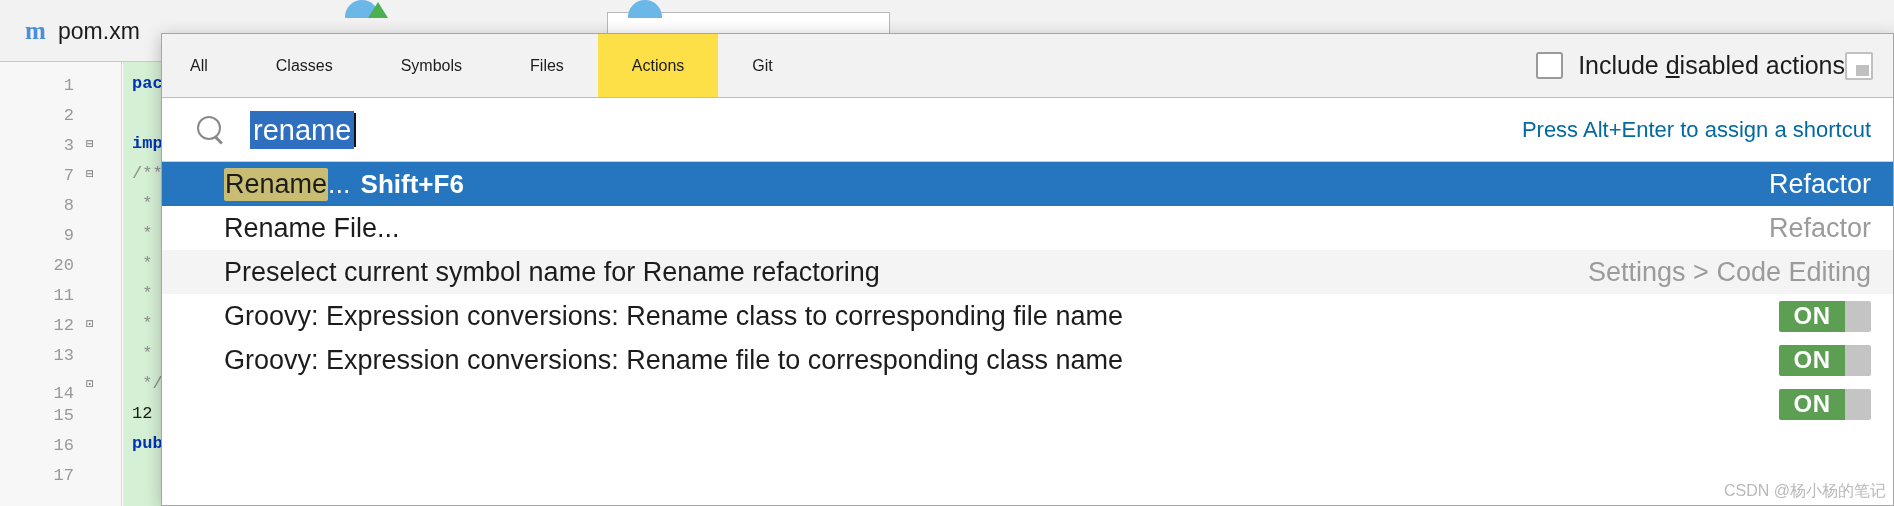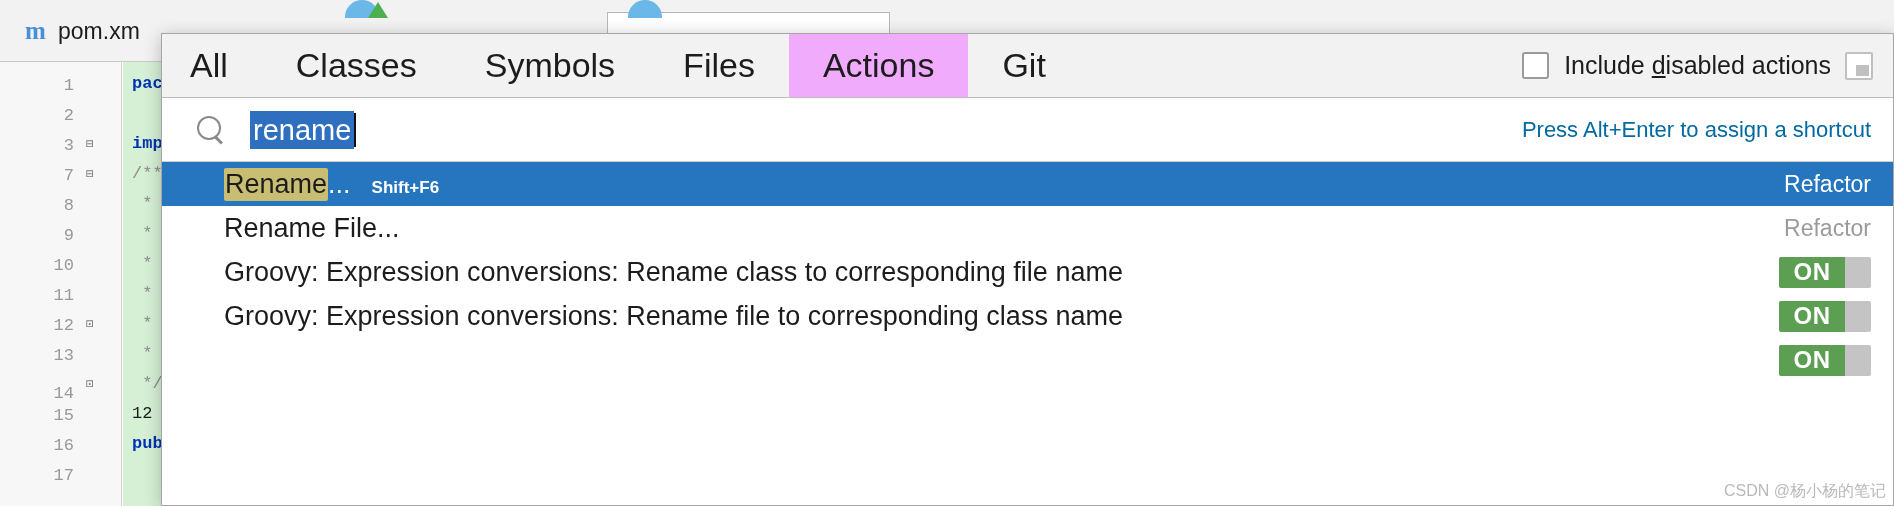--- a/index.html
+++ b/index.html
@@ -74,29 +74,29 @@
 
   .se-header {
     position: relative; height: 64px; width: 100%;
     background: #f2f2f2; border-bottom: 1px solid #bdbdbd;
     display: flex; align-items: stretch;
   }
   .se-tabs { display: flex; align-items: stretch; height: 100%; }
   .se-tab {
     display: flex; align-items: center; justify-content: center;
     padding: 14px 34px; height: 100%;
-    font-size: 34px; color: #1c1c1c; cursor: default;
+    font-size: 16px; color: #1c1c1c; cursor: default;
     user-select: none; white-space: nowrap;
   }
   .se-tab:first-child { padding-left: 28px; }
-  .se-tab.active { background: #f0abfc; }
+  .se-tab.active { background: #fde047; }
 
   .se-header-right {
     margin-left: auto; display: flex; align-items: center;
-    gap: 14px; padding-right: 20px;
+    gap: 0; padding-right: 20px;
   }
   .se-checkwrap { display: flex; align-items: center; gap: 15px; }
   .se-checkbox {
     width: 27px; height: 27px; background: #ffffff;
     border: 2px solid #9a9a9a; border-radius: 3px;
   }
   .se-checklabel { font-size: 25px; color: #1c1c1c; white-space: nowrap; }
   .se-checklabel u { text-decoration: underline; }
   .se-pin {
     width: 28px; height: 28px; border: 2px solid #c0c0c0; border-radius: 2px;
@@ -149,24 +149,24 @@
   .se-row-main {
     display: flex; align-items: baseline; gap: 0px;
     font-size: 27px; color: #1c1c1c; overflow: hidden;
   }
   .se-row.selected .se-row-main { color: #ffffff; }
   .se-match {
     background: #c8bd72; color: #1c1c1c; padding: 1px 1px; border-radius: 2px;
   }
   .se-row-suffix { font-size: 27px; }
   .se-shortcut {
-    font-weight: bold; font-size: 17px; color: #ffffff; margin-left: 21px;
+    font-weight: bold; font-size: 26px; color: #ffffff; margin-left: 10px;
   }
   .se-row-right {
-    margin-left: auto; font-size: 23px; color: #9b9b9b; padding-left: 24px;
+    margin-left: auto; font-size: 27px; color: #9b9b9b; padding-left: 24px;
   }
   .se-row.selected .se-row-right { color: #ffffff; }
 
   .se-toggle {
     margin-left: auto; display: flex; align-items: stretch;
     width: 92px; height: 31px; border-radius: 2px; overflow: hidden;
   }
   .se-toggle-on {
     flex: 1; background: #5c9e52; color: #ffffff;
     font-size: 24px; font-weight: bold; letter-spacing: 0.5px;
@@ -195,21 +195,21 @@
 
   <div class="ide-gutter"></div>
 
   <div class="ide-linenos">
     <div class="ide-lineno" style="top:14px">1</div>
     <div class="ide-lineno" style="top:44px">2</div>
     <div class="ide-lineno" style="top:74px">3</div>
     <div class="ide-lineno" style="top:104px">7</div>
     <div class="ide-lineno" style="top:134px">8</div>
     <div class="ide-lineno" style="top:164px">9</div>
-    <div class="ide-lineno" style="top:194px">10</div>
+    <div class="ide-lineno" style="top:194px">20</div>
     <div class="ide-lineno" style="top:224px">11</div>
     <div class="ide-lineno" style="top:254px">12</div>
     <div class="ide-lineno" style="top:284px">13</div>
     <div class="ide-lineno" style="top:322px">14</div>
     <div class="ide-lineno" style="top:344px">15</div>
     <div class="ide-lineno" style="top:374px">16</div>
     <div class="ide-lineno" style="top:404px">17</div>
     <div class="ide-fold" style="top:76px">⊟</div>
     <div class="ide-fold" style="top:106px">⊟</div>
     <div class="ide-fold" style="top:256px">⊡</div>
@@ -275,20 +275,26 @@
         <span class="se-row-right">Refactor</span>
       </div>
 
       <div class="se-row">
         <span class="se-row-main">
             <span class="se-row-suffix">Rename File...</span>
           </span>
         <span class="se-row-right">Refactor</span>
       </div>
 
+      <div class="se-row alt">
+        <span class="se-row-main">
+            <span class="se-row-suffix">Preselect current symbol name for Rename refactoring</span>
+          </span>
+        <span class="se-row-right">Settings &gt; Code Editing</span>
+      </div>
 
       <div class="se-row">
         <span class="se-row-main">
             <span class="se-row-suffix">Groovy: Expression conversions: Rename class to corresponding file name</span>
           </span>
         <span class="se-toggle">
           <span class="se-toggle-on">ON</span>
           <span class="se-toggle-knob"></span>
         </span>
       </div>

